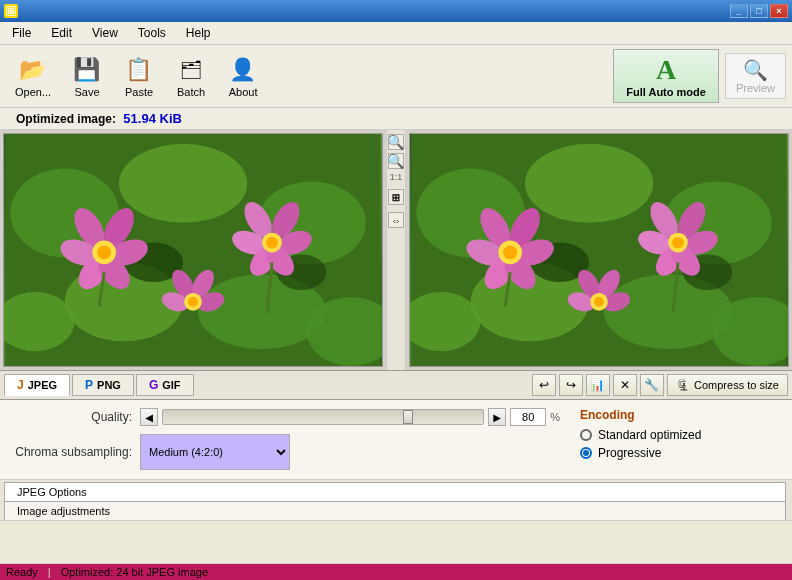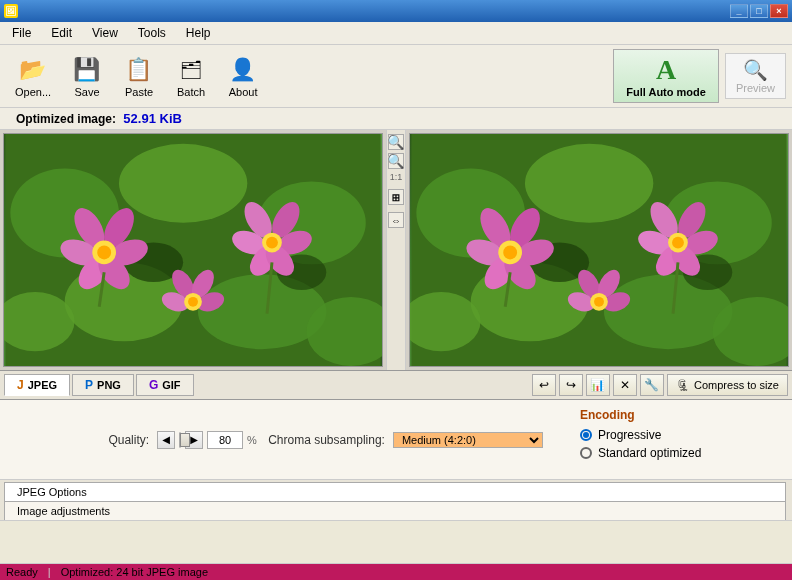--- a/index.html
+++ b/index.html
@@ -167,21 +167,21 @@
 
     
     .options-panel {
       background: #f8f5ee;
       padding: 8px 12px;
       display: flex;
       gap: 20px;
       min-height: 80px;
       border-bottom: 1px solid #ccc;
     }
-    .options-left { flex: 1; display: flex; gap: 8px; justify-content: center; }
+    .options-left { flex: 1; display: flex; flex-direction: column; gap: 8px; }
     .option-row { display: flex; align-items: center; gap: 8px; }
     .option-label { min-width: 120px; text-align: right; font-size: 12px; color: #333; }
     .quality-slider-container { display: flex; align-items: center; gap: 4px; flex: 1; }
     .slider-btn {
       width: 18px; height: 18px; border: 1px solid #aaa;
       background: linear-gradient(to bottom, #f8f8f8, #e0e0e0);
       display: flex; align-items: center; justify-content: center;
       cursor: pointer; font-size: 10px;
     }
     .slider-track {
@@ -194,21 +194,21 @@
       background: linear-gradient(to bottom, #f0ede3, #d8d4c8);
       border: 1px solid #888; left: 75%;
     }
     .quality-value-box {
       width: 36px; height: 18px; border: 1px solid #aaa;
       background: white; display: flex; align-items: center;
       justify-content: center; font-size: 11px;
     }
     .pct-label { font-size: 11px; color: #666; }
     .chroma-select {
-      padding: 0 4px; border: 1px solid #aaa; background: #fdba74;
+      padding: 10px 4px; border: 1px solid #aaa; background: #c4b5fd;
       font-size: 11px; min-width: 150px;
     }
 
     
     .encoding-section { min-width: 200px; }
     .encoding-title { font-size: 12px; color: #aa4400; font-weight: bold; margin-bottom: 6px; }
     .radio-row { display: flex; align-items: center; gap: 6px; margin-bottom: 4px; font-size: 12px; }
     .radio-circle {
       width: 12px; height: 12px; border-radius: 50%;
       border: 2px solid #666; display: flex; align-items: center; justify-content: center;
@@ -303,21 +303,21 @@
   </div>
   <div class="preview-btn">
     <div class="preview-icon">🔍</div>
     <span>Preview</span>
   </div>
 </div>
 
 <div class="image-info-bar">
   <div class="image-info-right">
     <span>Optimized image:</span>
-    <span class="optimized-size" style="margin-left:4px;">52.91 KiB</span>
+    <span class="optimized-size" style="margin-left:4px;">51.94 KiB</span>
   </div>
 </div>
 
 <div class="image-area">
 
   <div class="image-panel">
     <div class="image-placeholder">
       <svg class="flower-canvas" viewBox="0 0 380 235" xmlns="http://www.w3.org/2000/svg">
 
         <rect width="380" height="235" fill="#3a6e1a"></rect>
@@ -477,26 +477,26 @@
         <option>Low (4:1:1)</option>
         <option selected="">Medium (4:2:0)</option>
         <option>High</option>
       </select>
     </div>
   </div>
 
   <div class="encoding-section">
     <div class="encoding-title">Encoding</div>
     <div class="radio-row">
+      <div class="radio-circle"></div>
+      <span>Standard optimized</span>
+    </div>
+    <div class="radio-row">
       <div class="radio-circle selected"></div>
       <span>Progressive</span>
-    </div>
-    <div class="radio-row">
-      <div class="radio-circle"></div>
-      <span>Standard optimized</span>
     </div>
   </div>
 </div>
 
 <div class="bottom-tabs-bar">
   <div class="bottom-tab active">JPEG Options</div>
   <div class="bottom-tab">Image adjustments</div>
 </div>
 
 <div class="status-bar">

